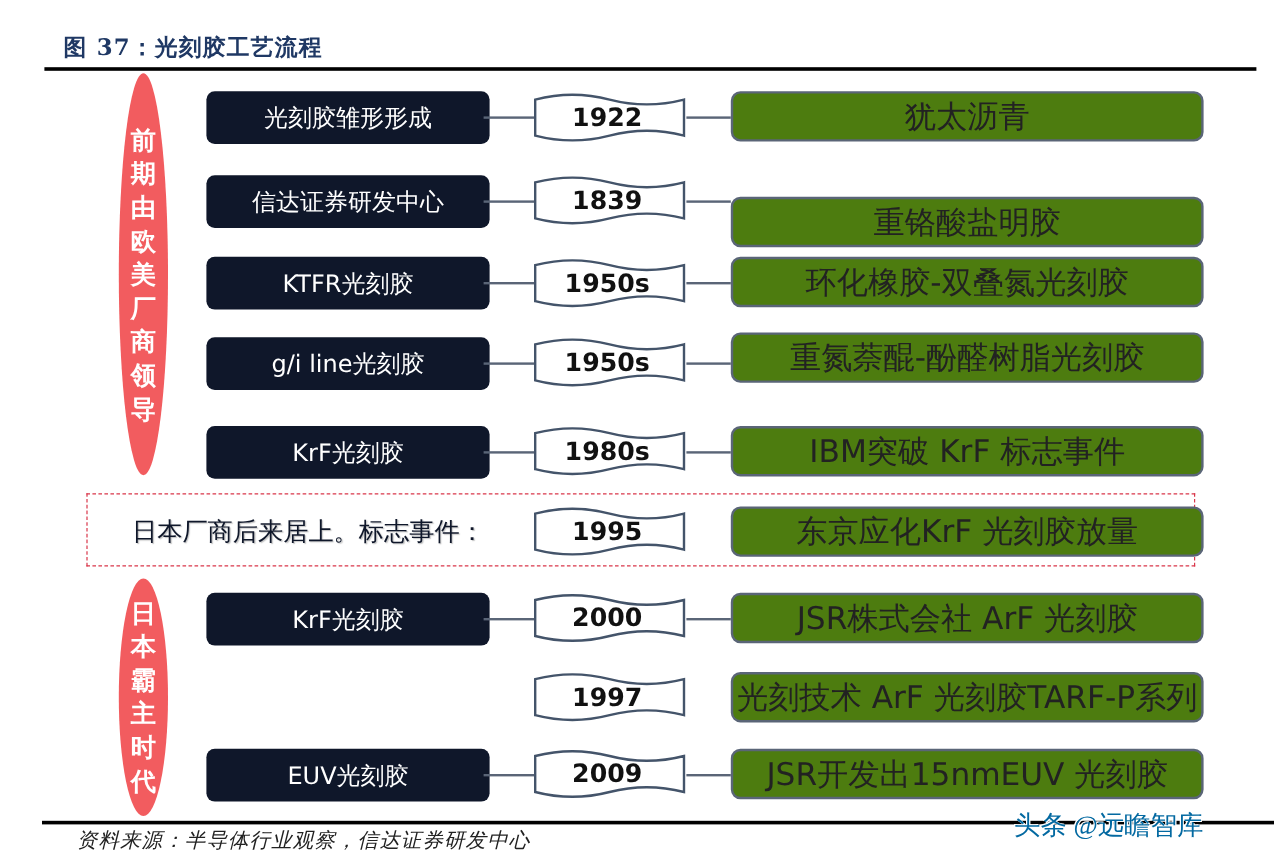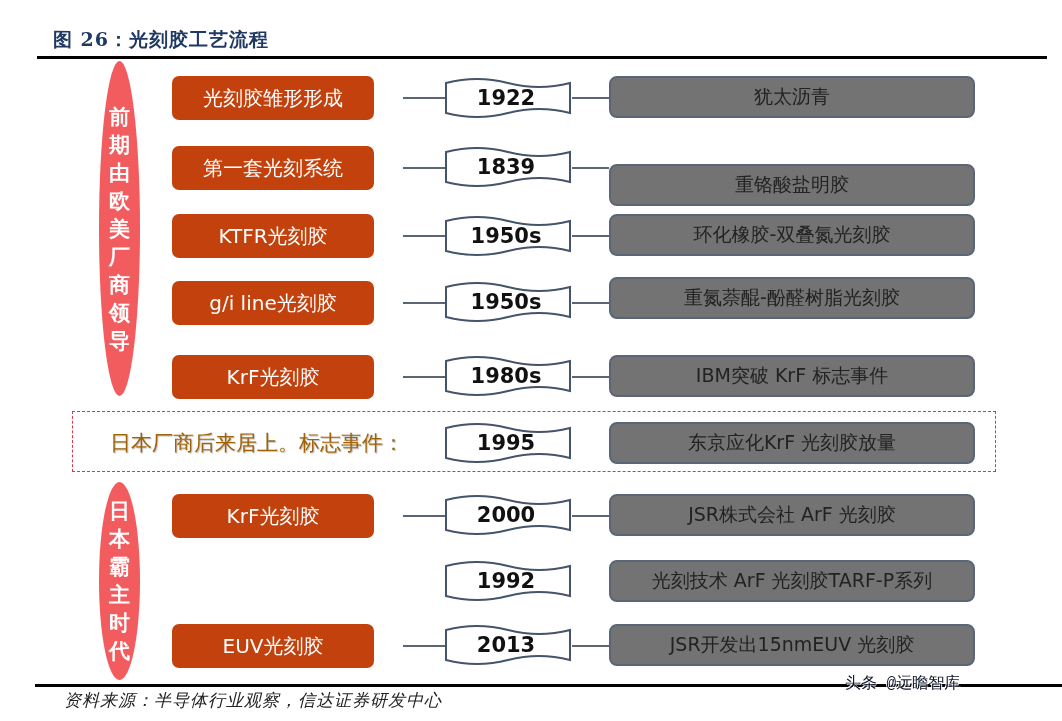--- a/index.html
+++ b/index.html
@@ -4,48 +4,48 @@
   <style>
     html, body { margin: 0; padding: 0; background: #ffffff; }
     body { width: 1062px; height: 721px; position: relative; overflow: hidden;
            font-family: "DejaVu Sans", "Liberation Sans", sans-serif; }
     .title { position: absolute; left: 53px; top: 27px; font-size: 19px; font-weight: bold;
              color: #1F3864; font-family: "DejaVu Serif", "Liberation Serif", serif; letter-spacing: 1px; }
     .rule-top { position: absolute; left: 37px; top: 56px; width: 1010px; height: 3px; background: #000; }
     .rule-bottom { position: absolute; left: 35px; top: 684px; width: 1027px; height: 3px; background: #000; }
     .source { position: absolute; left: 52px; top: 689px; font-size: 17px; font-style: italic;
               color: #222; font-family: "DejaVu Serif", "Liberation Serif", serif; letter-spacing: 1px; margin-left: 12px; }
-    .watermark { position: absolute; left: 845px; top: 673px; font-size: 16px; color: #0f172a;
-                 font-family: Liberation Mono, monospace; text-shadow: 1px 1px 0 #fff, -1px -1px 0 #fff; }
+    .watermark { position: absolute; left: 845px; top: 673px; font-size: 22px; color: #0369a1;
+                 font-family: Liberation Serif, serif; text-shadow: 1px 1px 0 #fff, -1px -1px 0 #fff; }
     .era { position: absolute; background: #F25C5F; border-radius: 50%;
            display: flex; flex-direction: column; align-items: center; justify-content: center; }
     .era span { color: #fff; font-weight: bold; font-size: 21px; line-height: 28px; display: block; }
     .era1 { left: 99px; top: 61px; width: 41px; height: 335px; }
     .era2 { left: 99px; top: 482px; width: 41px; height: 198px; }
-    .dark-box { position: absolute; left: 172px; width: 202px; height: 44px; background: #c2410c;
+    .dark-box { position: absolute; left: 172px; width: 236px; height: 44px; background: #0f172a;
                 border-radius: 7px; color: #fff; font-size: 20px; display: flex; align-items: center;
                 justify-content: center; }
     .connector { position: absolute; height: 2px; background: #5A6577; }
     .ribbon { position: absolute; left: 444px; width: 128px; height: 42px; }
     .ribbon svg { position: absolute; left: 0; top: 0; }
     .ribbon .yr { position: absolute; left: 0; top: 0; width: 124px; height: 42px; display: flex;
                   align-items: center; justify-content: center; font-weight: bold; font-size: 21px; color: #111;
                   font-family: "DejaVu Sans", sans-serif; }
-    .desc-box { position: absolute; left: 609px; width: 366px; height: 42px; border: 2px solid #5A6577;
-                border-radius: 8px; background: #737373; display: flex; align-items: center; justify-content: center;
-                font-size: 19px; color: #222; box-sizing: border-box; }
+    .desc-box { position: absolute; left: 609px; width: 394px; height: 42px; border: 2px solid #5A6577;
+                border-radius: 8px; background: #4d7c0f; display: flex; align-items: center; justify-content: center;
+                font-size: 26px; color: #222; box-sizing: border-box; }
     .japan-band { position: absolute; left: 72px; top: 411px; width: 924px; height: 61px;
                   border: 1px dashed #D9364A; box-sizing: border-box; }
-    .japan-label { position: absolute; left: 110px; top: 429px; font-size: 21px; color: #a16207;
+    .japan-label { position: absolute; left: 110px; top: 429px; font-size: 21px; color: #0f172a;
                    text-shadow: 1px 1px 1px rgba(0,0,0,0.25); }
   </style>
 </head>
 <body>
 
-<div class="title">图 26：光刻胶工艺流程</div>
+<div class="title">图 37：光刻胶工艺流程</div>
 <div class="rule-top"></div>
 
 <div class="era era1">
   <span>前</span>
   <span>期</span>
   <span>由</span>
   <span>欧</span>
   <span>美</span>
   <span>厂</span>
   <span>商</span>
@@ -68,21 +68,21 @@
 <div class="connector" style="left:403px; top:97px; width:42px"></div>
 <div class="ribbon" style="top:77px">
   <svg width="128" height="42" viewBox="0 0 128 42">
       <path d="M2 6 Q33 -2 64 6 T126 6 L126 36 Q95 28 64 36 T2 36 Z" fill="#fff" stroke="#44546A" stroke-width="2"></path>
     </svg>
   <div class="yr">1922</div>
 </div>
 <div class="connector" style="left:572px; top:97px; width:37px"></div>
 <div class="desc-box" style="top:76px">犹太沥青</div>
 
-<div class="dark-box" style="top:146px">第一套光刻系统</div>
+<div class="dark-box" style="top:146px">信达证券研发中心</div>
 <div class="connector" style="left:403px; top:167px; width:42px"></div>
 <div class="ribbon" style="top:146px">
   <svg width="128" height="42" viewBox="0 0 128 42">
       <path d="M2 6 Q33 -2 64 6 T126 6 L126 36 Q95 28 64 36 T2 36 Z" fill="#fff" stroke="#44546A" stroke-width="2"></path>
     </svg>
   <div class="yr">1839</div>
 </div>
 <div class="connector" style="left:572px; top:167px; width:37px"></div>
 <div class="desc-box" style="top:164px">重铬酸盐明胶</div>
 
@@ -135,30 +135,30 @@
     </svg>
   <div class="yr">2000</div>
 </div>
 <div class="connector" style="left:572px; top:515px; width:37px"></div>
 <div class="desc-box" style="top:494px">JSR株式会社  ArF 光刻胶</div>
 
 <div class="ribbon" style="top:560px">
   <svg width="128" height="42" viewBox="0 0 128 42">
       <path d="M2 6 Q33 -2 64 6 T126 6 L126 36 Q95 28 64 36 T2 36 Z" fill="#fff" stroke="#44546A" stroke-width="2"></path>
     </svg>
-  <div class="yr">1992</div>
+  <div class="yr">1997</div>
 </div>
 <div class="desc-box" style="top:560px">光刻技术 ArF 光刻胶TARF-P系列</div>
 
 <div class="dark-box" style="top:624px">EUV光刻胶</div>
 <div class="connector" style="left:403px; top:645px; width:42px"></div>
 <div class="ribbon" style="top:624px">
   <svg width="128" height="42" viewBox="0 0 128 42">
       <path d="M2 6 Q33 -2 64 6 T126 6 L126 36 Q95 28 64 36 T2 36 Z" fill="#fff" stroke="#44546A" stroke-width="2"></path>
     </svg>
-  <div class="yr">2013</div>
+  <div class="yr">2009</div>
 </div>
 <div class="connector" style="left:572px; top:645px; width:37px"></div>
 <div class="desc-box" style="top:624px">JSR开发出15nmEUV 光刻胶</div>
 
 <div class="rule-bottom"></div>
 <div class="source">资料来源：半导体行业观察，信达证券研发中心</div>
 <div class="watermark">头条 @远瞻智库</div>
 
 </body></html>

